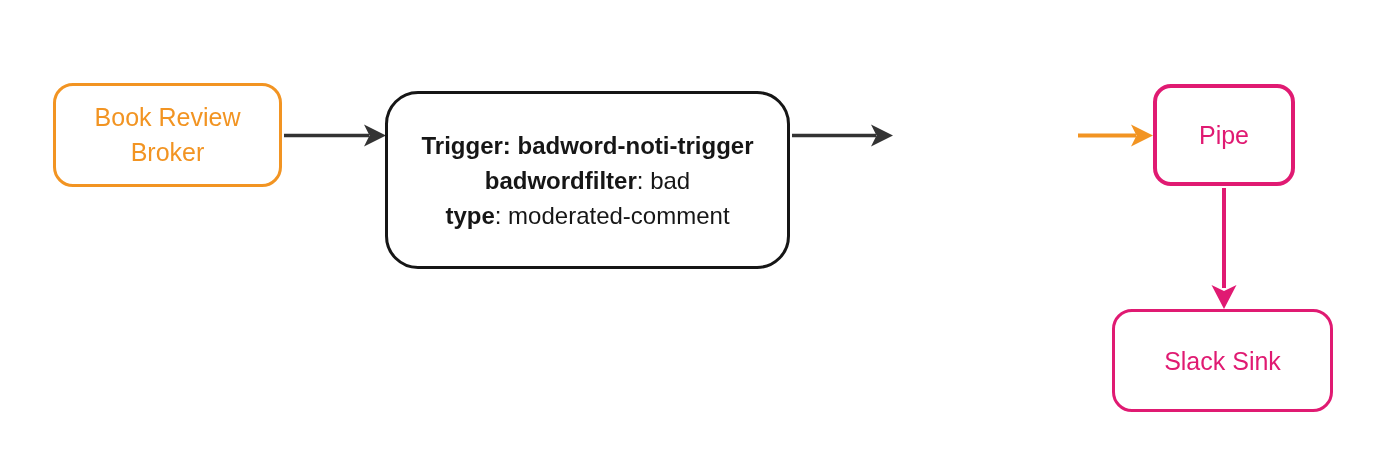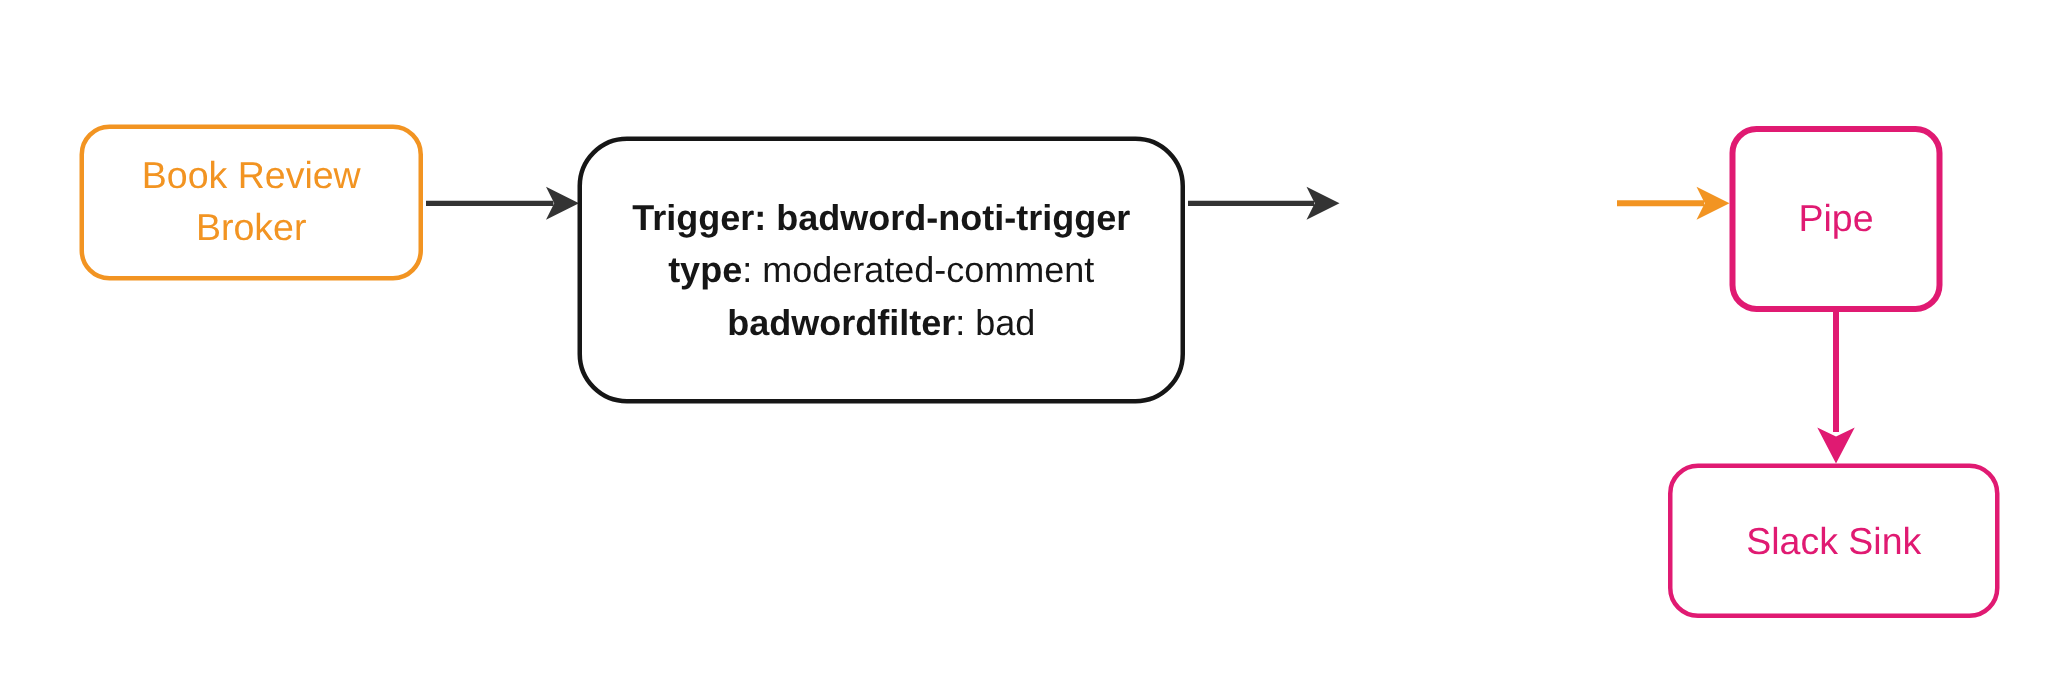--- a/index.html
+++ b/index.html
@@ -63,21 +63,21 @@
   }
   #node-trigger .bold, #node-trigger b { font-weight: bold; }
   #node-badword-broker {
     left: 893px; top: 89px;
     width: 183px; height: 94px;
     border-radius: 16px;
     font-size: 25px; line-height: 34px;
   }
   #node-pipe {
     left: 1153px; top: 84px;
-    width: 142px; height: 124px;
+    width: 142px; height: 102px;
     border-radius: 18px;
     font-size: 25px; line-height: 30px;
   }
   #node-slack-sink {
     left: 1112px; top: 309px;
     width: 221px; height: 103px;
     border-radius: 20px;
     border-width: 3.5px;
     font-size: 25px; line-height: 30px; justify-content: center;
   }
@@ -113,22 +113,22 @@
   <div class="node node-orange" id="node-book-review-broker">
     <div class="label">
       <span class="line">Book Review</span>
       <span class="line">Broker</span>
     </div>
   </div>
 
   <div class="node node-black" id="node-trigger">
     <div class="label">
       <div class="line bold">Trigger: badword-noti-trigger</div>
+      <div class="line"><b>badwordfilter</b><span>: bad</span></div>
       <div class="line"><b>type</b><span>: moderated-comment</span></div>
-      <div class="line"><b>badwordfilter</b><span>: bad</span></div>
     </div>
   </div>
 
 
   <div class="node node-pink" id="node-pipe">
     <span class="line">Pipe</span>
   </div>
 
   <div class="node node-pink" id="node-slack-sink">
     <span class="line">Slack Sink</span>

